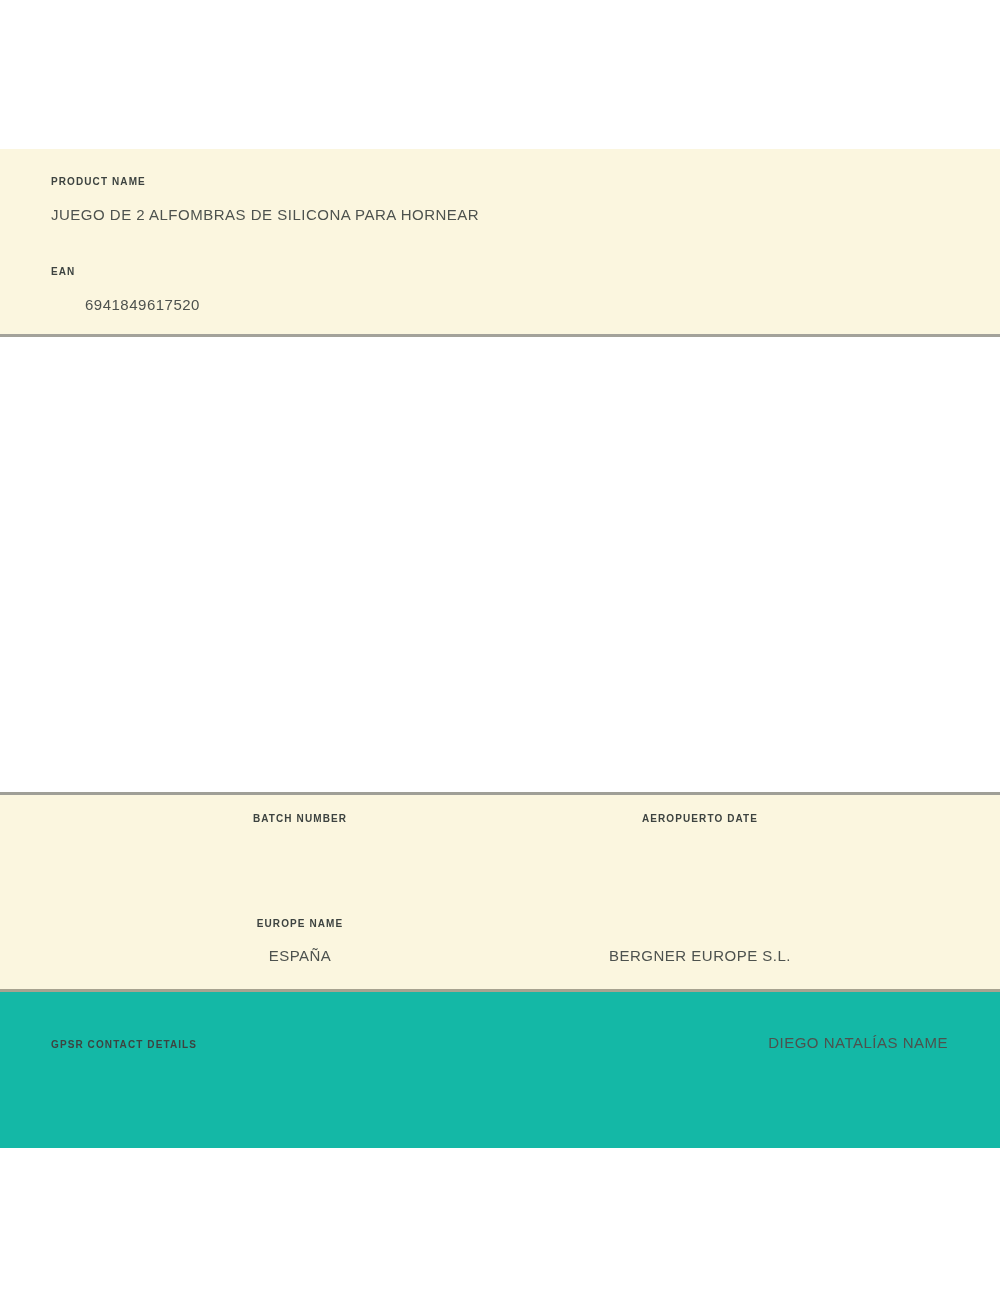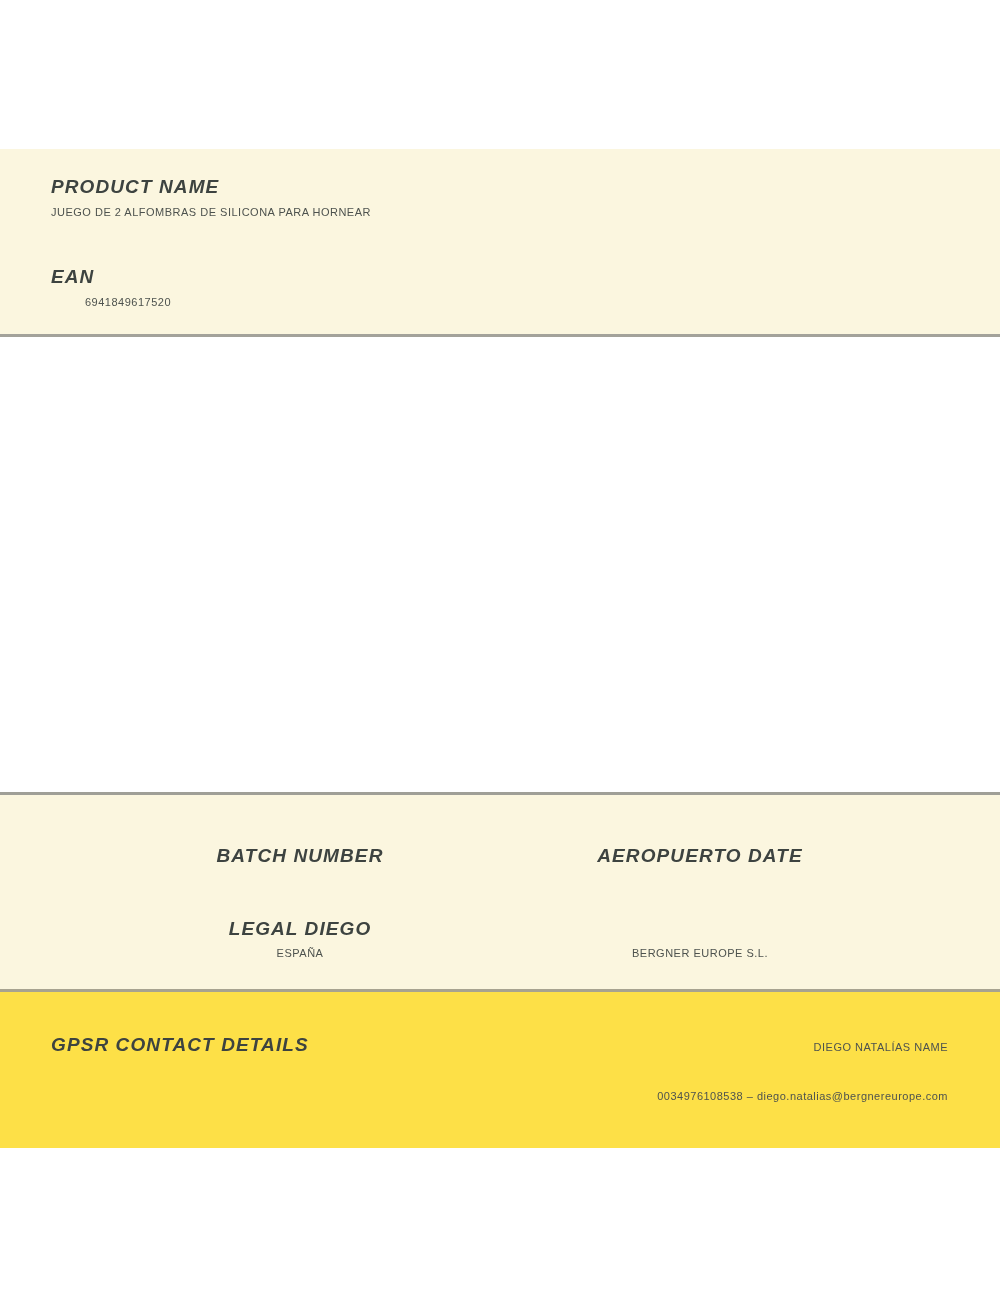--- a/index.html
+++ b/index.html
@@ -32,32 +32,31 @@
     top: 792px;
     height: 200px;
     background: #fbf6df;
     border-top: 3px solid #9f9f97;
     border-bottom: 3px solid #a7a390;
   }
   
   .section-gpsr {
     top: 992px;
     height: 156px;
-    background: #fde047;
+    background: #14b8a6;
   }
   .label {
-    font-size: 19px;
+    font-size: 10px;
     font-weight: bold;
     letter-spacing: 1.1px;
     color: #3d4340;
     white-space: nowrap;
-    font-style: italic;
   }
   .value {
-    font-size: 11px;
+    font-size: 15px;
     font-weight: normal;
     letter-spacing: 0.5px;
     color: #4d524e;
     white-space: nowrap;
   }
   .abs { position: absolute; }
   
   .s1-line1 { left: 51px; top: 27px; }
   .s1-line2 { left: 51px; top: 57px; }
   .s1-line3 { left: 51px; top: 117px; }
@@ -66,21 +65,21 @@
   .row {
     position: absolute;
     left: 100px;
     width: 800px;
     display: flex;
   }
   .row .cell {
     width: 50%;
     text-align: center;
   }
-  .row-top-labels   { top: 50px; }
+  .row-top-labels   { top: 18px; }
   .row-mid-labels   { top: 123px; }
   .row-mid-values   { top: 152px; }
   
   .gpsr-line1 {
     position: absolute;
     left: 51px;
     right: 52px;
     top: 42px;
     display: flex;
     justify-content: space-between;
@@ -117,27 +116,26 @@
 <div class="band section-batch">
   <div class="row row-top-labels">
     <div class="cell label">BATCH NUMBER</div>
     <div class="cell label">AEROPUERTO DATE</div>
   </div>
   <div class="row" style="top:63px;">
     <div class="cell value"></div>
     <div class="cell value"></div>
   </div>
   <div class="row row-mid-labels">
-    <div class="cell label">LEGAL DIEGO</div>
+    <div class="cell label">EUROPE NAME</div>
   </div>
   <div class="row row-mid-values">
     <div class="cell value">ESPAÑA</div>
     <div class="cell value">BERGNER EUROPE S.L.</div>
   </div>
 </div>
 
 <div class="band section-gpsr">
   <div class="gpsr-line1">
     <span class="label">GPSR CONTACT DETAILS</span>
     <span class="value">DIEGO NATALÍAS NAME</span>
   </div>
-  <div class="gpsr-line3 value">0034976108538 – diego.natalias@bergnereurope.com</div>
 </div>
 
 </body></html>

